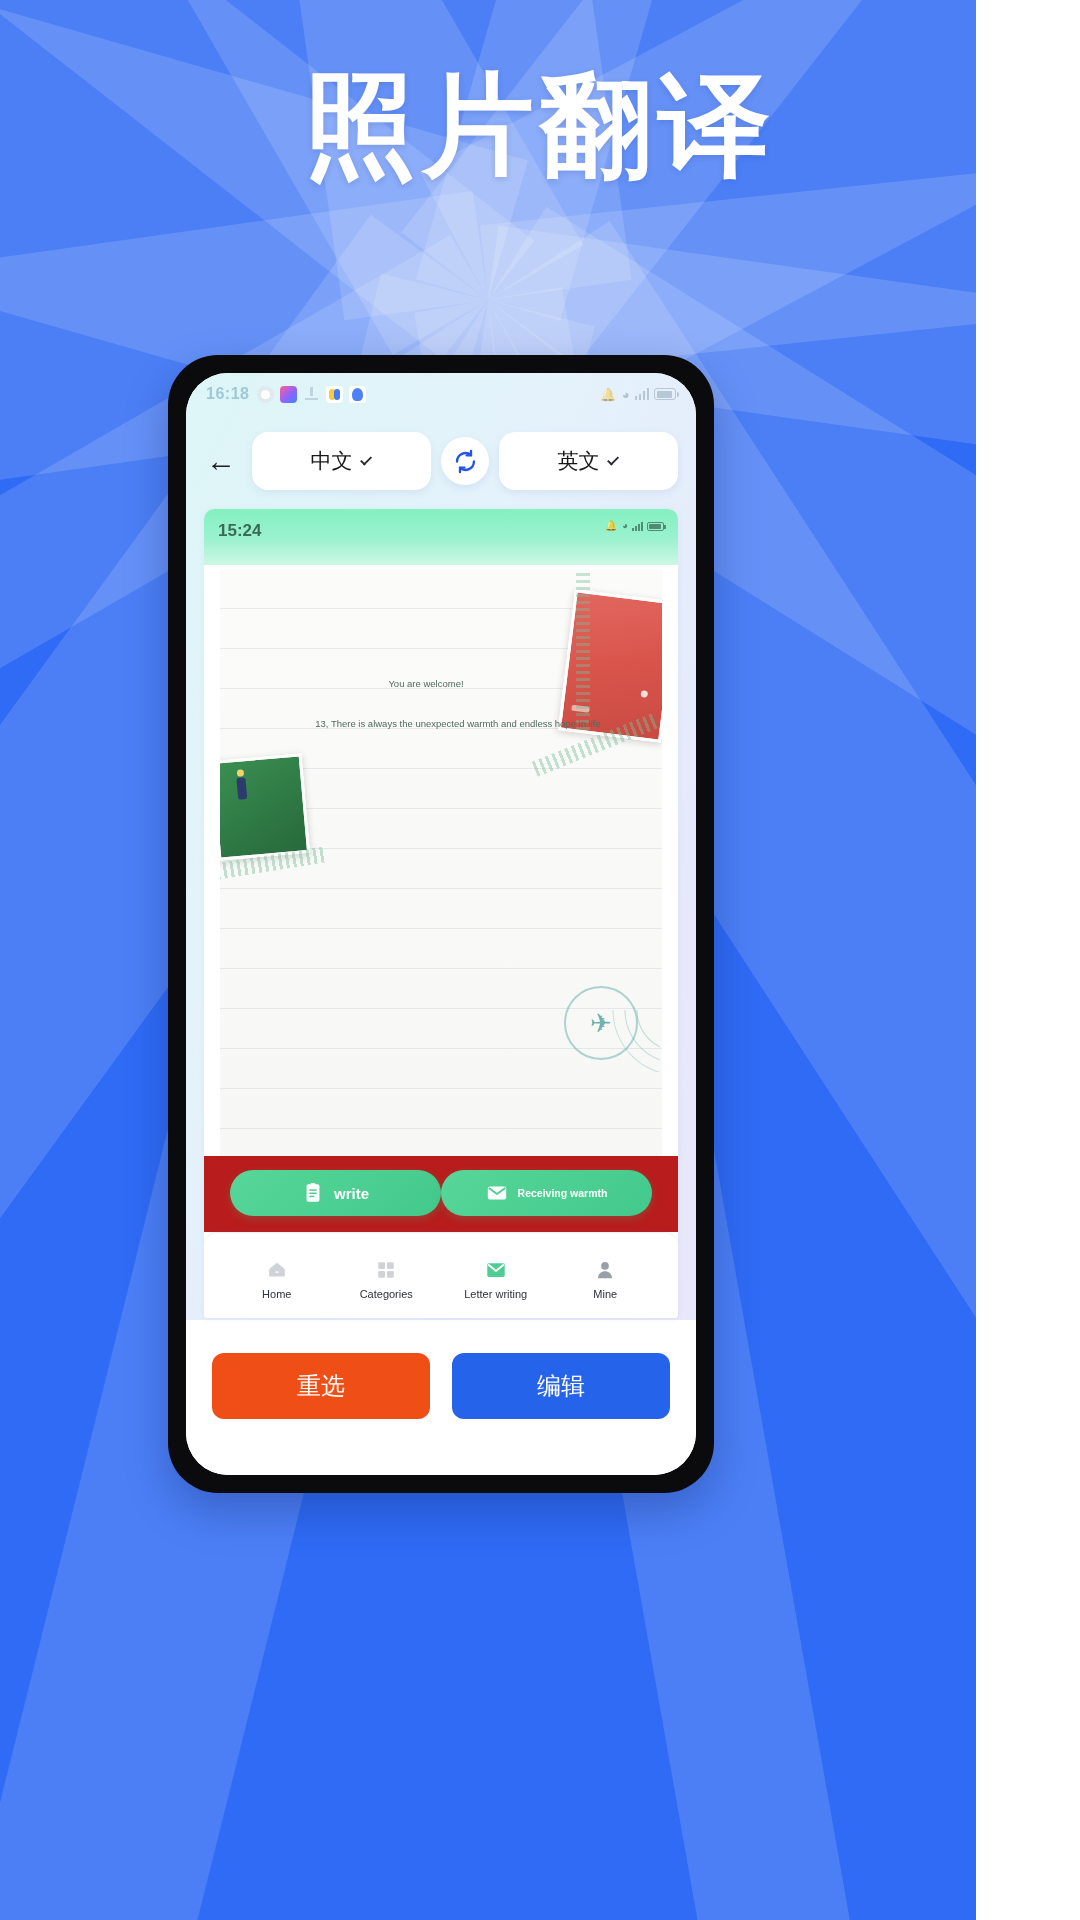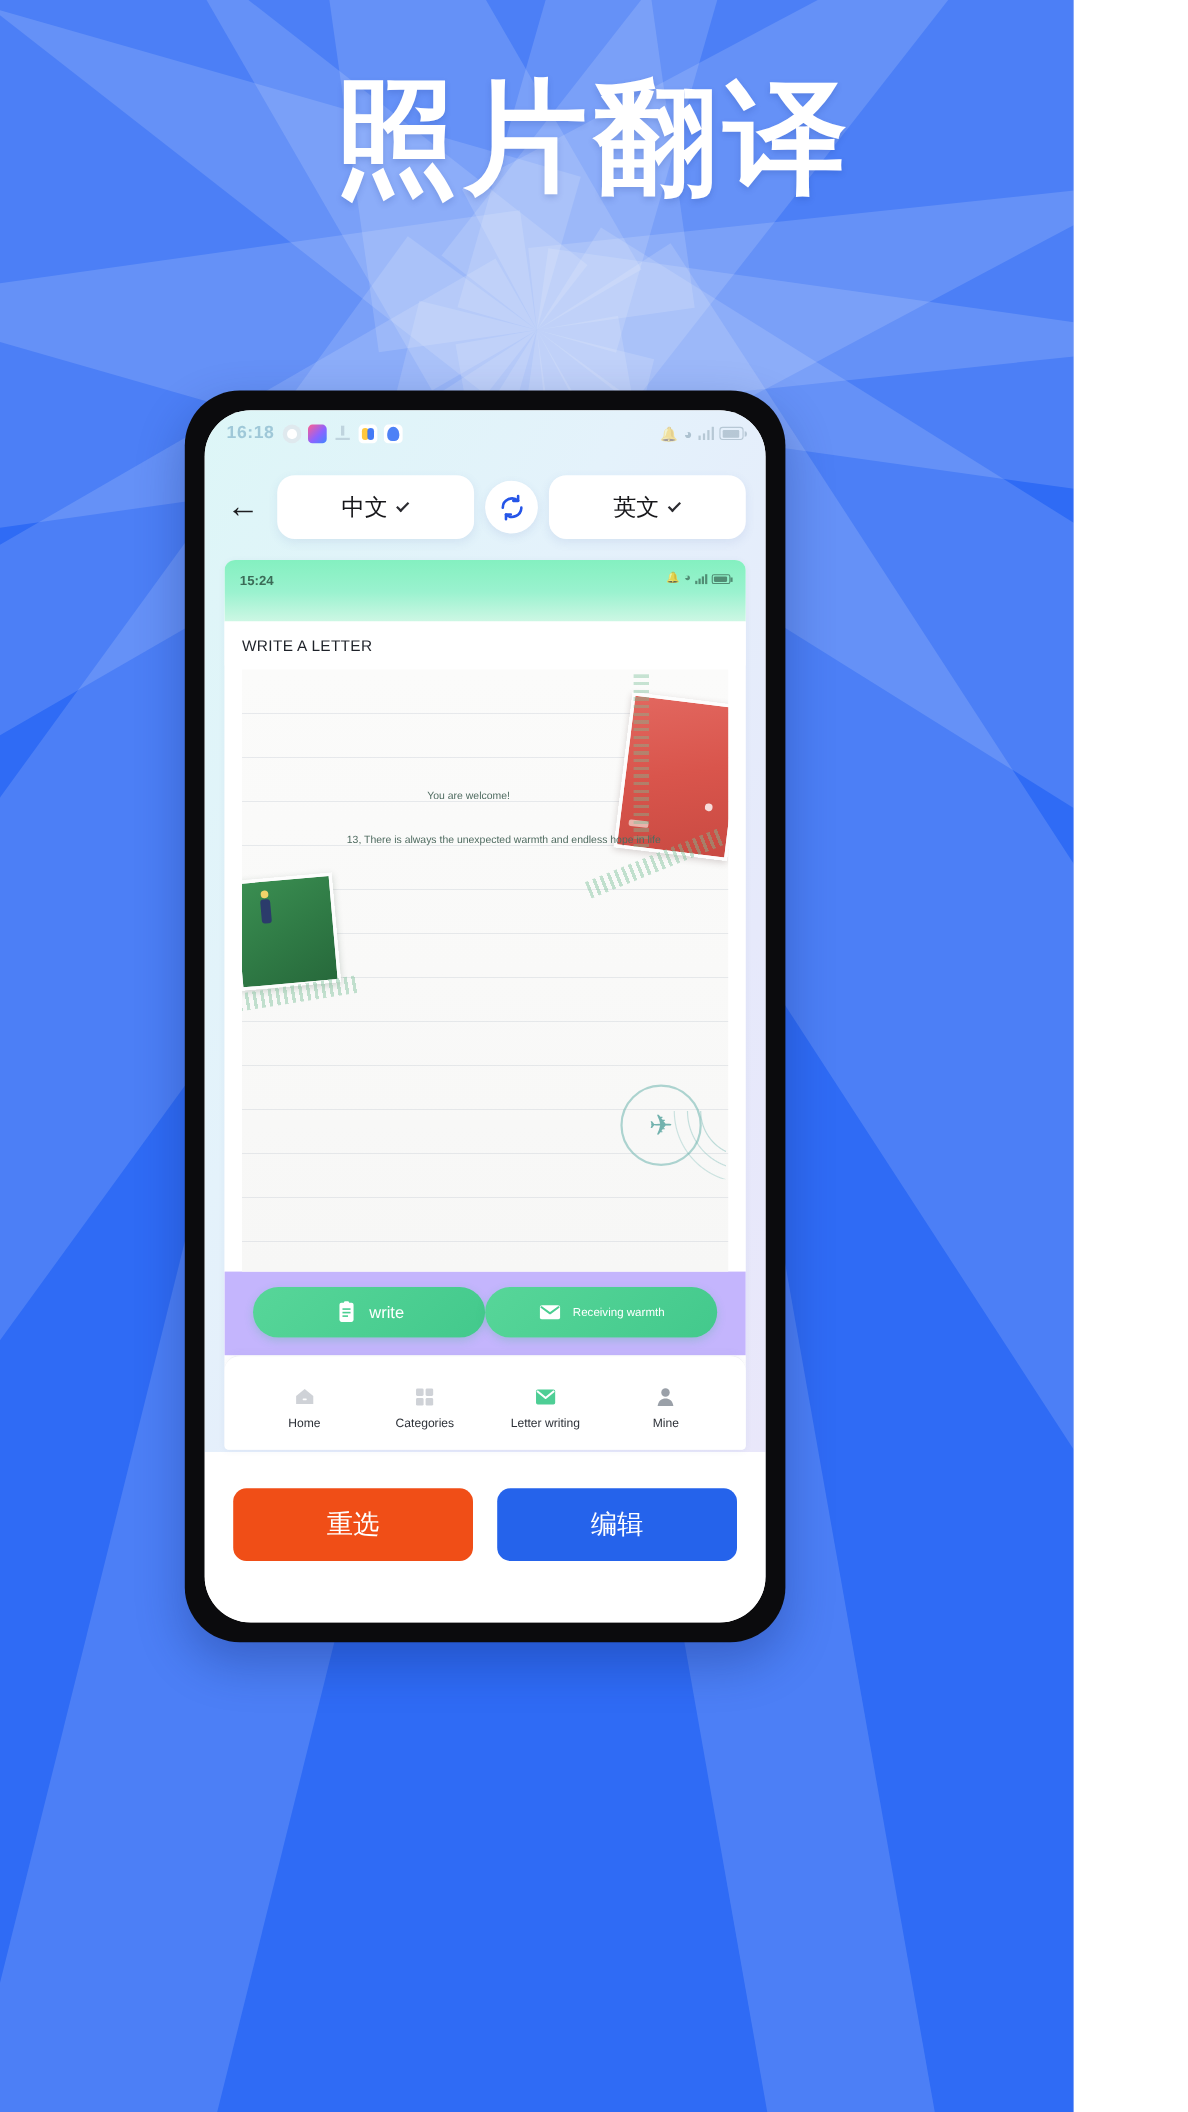--- a/index.html
+++ b/index.html
@@ -178,21 +178,21 @@
     position: relative;
     box-shadow: 0 1px 6px rgba(90,110,170,0.07);
   }
   #shotStatus {
     flex: 0 0 auto;
     height: 56px;
     background: linear-gradient(180deg,#84f0c0 0%,#9af2cf 52%,#cdf7e4 100%);
     display: flex; align-items: flex-start; justify-content: space-between;
     padding: 12px 14px 0 14px;
   }
-  #shotStatus .t { font-size: 12px; color: #3b6b57; font-weight: 600; text-align: right; }
+  #shotStatus .t { font-size: 17px; color: #3b6b57; font-weight: 600; text-align: right; }
   #shotStatus .r { display: flex; align-items: center; gap: 4px; opacity:.75; }
   #shotStatus .r .sbGlyph { font-size: 10px; color: #3b6b57; }
   .sbtBatt { width:17px;height:9px;border:1.3px solid #3b6b57;border-radius:2px;position:relative;}
   .sbtBatt:before{content:"";position:absolute;left:1px;top:1px;bottom:1px;right:2px;background:#3b6b57;border-radius:1px;}
   .sbtBatt:after{content:"";position:absolute;right:-3px;top:2px;width:2px;height:4px;background:#3b6b57;}
   .sbtBars{display:flex;align-items:flex-end;gap:1px;height:9px;}
   .sbtBars i{width:2px;background:#3b6b57;display:block;}
   .sbtBars i:nth-child(1){height:3px}.sbtBars i:nth-child(2){height:5px}
   .sbtBars i:nth-child(3){height:7px}.sbtBars i:nth-child(4){height:9px}
 
@@ -297,21 +297,22 @@
       radial-gradient(circle at 120% 0%, rgba(0,0,0,0) 40px, rgba(110,180,175,0.45) 41px, rgba(0,0,0,0) 42px),
       radial-gradient(circle at 120% 0%, rgba(0,0,0,0) 52px, rgba(110,180,175,0.40) 53px, rgba(0,0,0,0) 54px),
       radial-gradient(circle at 120% 0%, rgba(0,0,0,0) 64px, rgba(110,180,175,0.35) 65px, rgba(0,0,0,0) 66px);
   }
 
   
   #ctaRow {
     flex: 0 0 auto;
     display: flex;
     padding: 14px 26px 16px 26px;
-    background: #c4b5fd;
+    background: #b91c1c;
+    font-weight: bold;
   }
   .cta {
     flex: 1 1 0;
     height: 46px;
     border-radius: 23px;
     background: linear-gradient(135deg,#57d699 0%,#43c98c 100%);
     display: flex; align-items: center; justify-content: center;
     gap: 10px;
     color: #fff;
     cursor: pointer;
@@ -453,23 +454,20 @@
               <span class="sbtBars">
                   <i></i>
                   <i></i>
                   <i></i>
                   <i></i>
                 </span>
               <span class="sbtBatt"></span>
             </span>
           </div>
 
-          <div id="shotTitleRow">
-            <div id="shotTitle">WRITE A LETTER</div>
-          </div>
 
           <div id="paper">
 
             <div class="photo" id="photoRed"></div>
             <div class="photo" id="photoGreen"></div>
             <div class="lace" id="laceV"></div>
             <div class="lace" id="laceD1"></div>
             <div class="lace" id="laceD2"></div>
 
             <div class="letterLine" id="lineWelcome">You are welcome!</div>

